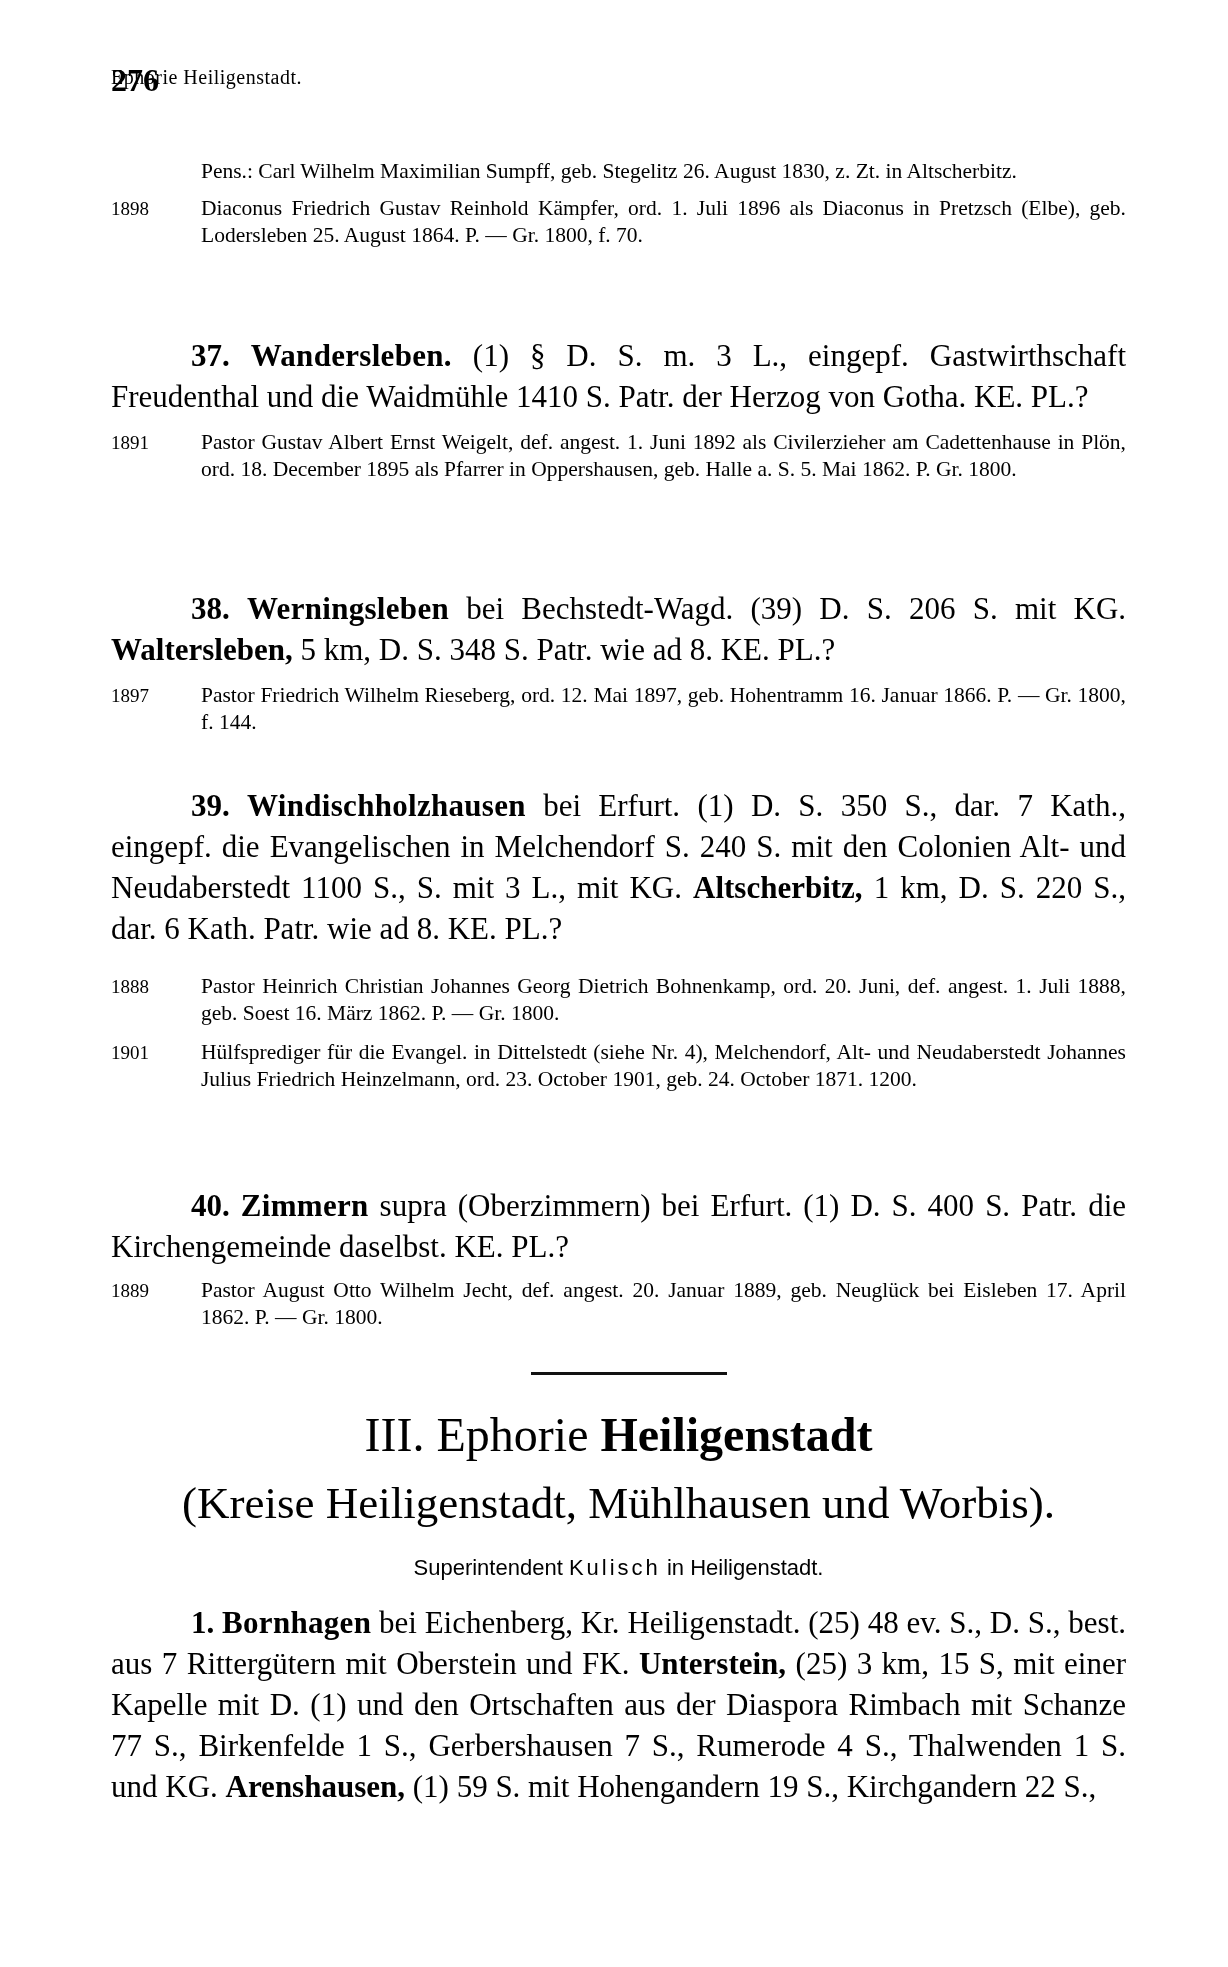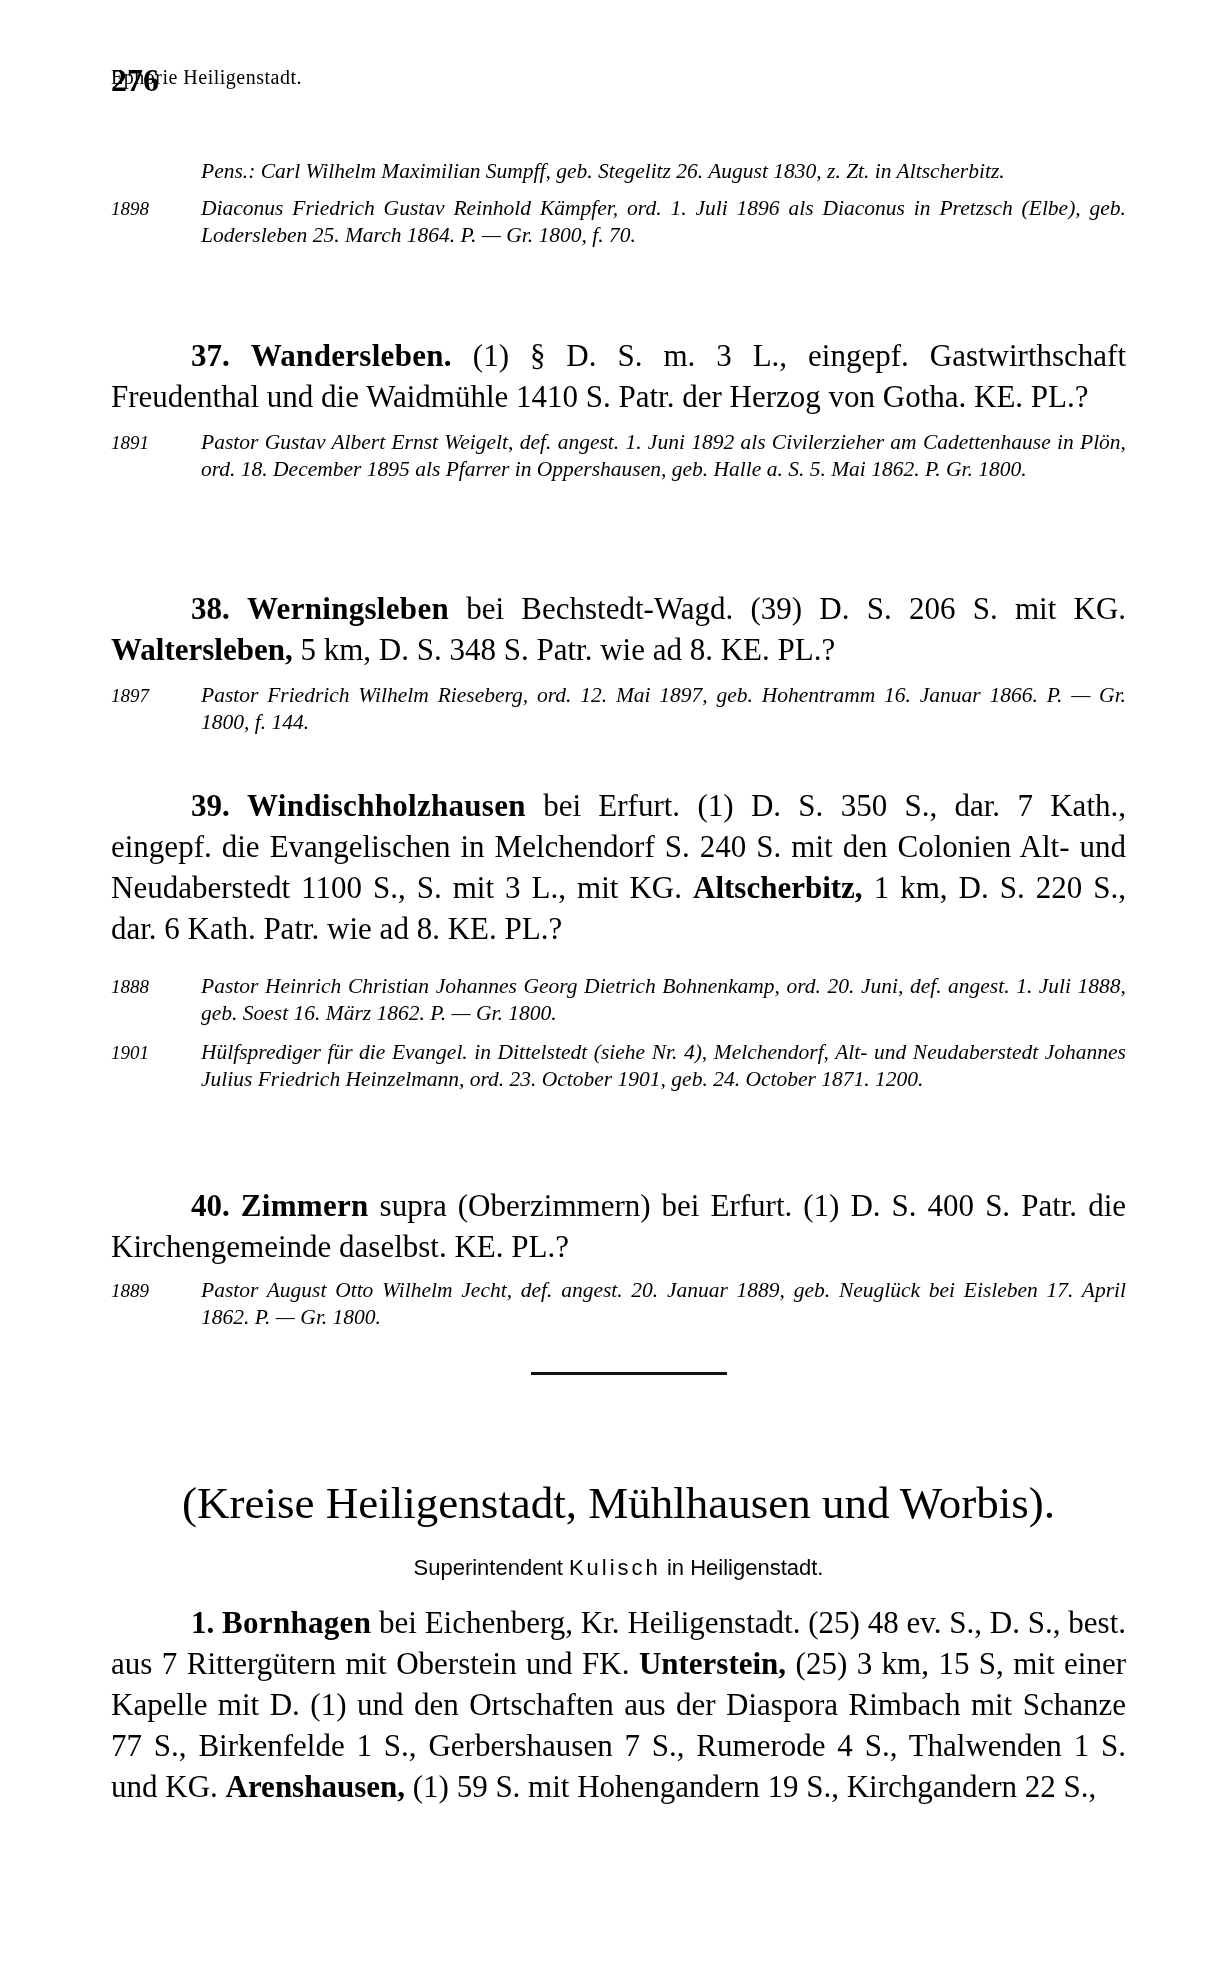--- a/index.html
+++ b/index.html
@@ -12,21 +12,21 @@
 
     .block { position: absolute; left: 95px; width: 1015px; }
     .entry p { margin: 0; }
     .main { font-size: 31px; line-height: 41px; text-align: justify; text-align-last: left;
             font-family: "Liberation Serif", serif; text-indent: 80px; }
     .main .num { font-weight: bold; }
     .main .place { font-weight: bold; letter-spacing: 0.3px; }
     .main .sub-place { font-weight: bold; }
 
     .sub { position: relative; font-size: 21.5px; line-height: 27px; padding-left: 90px;
-           text-align: justify; text-align-last: left; font-family: "Liberation Serif", serif; font-style: italic; }
+           text-align: justify; text-align-last: left; font-family: "Liberation Serif", serif; }
     .sub .year { position: absolute; left: 0; top: 0; width: 60px; font-size: 19px; }
 
     .rule { position: absolute; left: 515px; top: 1372px; width: 196px; height: 3px; background: #111; }
 
     .section-title { position: absolute; left: 95px; width: 1015px; text-align: center;
                      font-family: "Liberation Serif", serif; }
     .section-title.line1 { top: 1405px; font-size: 48px; line-height: 60px; }
     .section-title.line1 .em { font-weight: bold; }
     .section-title.line2 { top: 1475px; font-size: 45px; line-height: 56px; }
     .superintendent { position: absolute; left: 95px; width: 1015px; top: 1555px; text-align: center;
@@ -43,21 +43,21 @@
     <span class="head-title">Ephorie Heiligenstadt.</span>
   </div>
 
   <div class="block entry" style="top:158px;">
     <p class="sub">
       <span class="year"></span>
       <span>Pens.: Carl Wilhelm Maximilian Sumpff, geb. Stegelitz 26. August 1830, z. Zt. in Altscherbitz.</span>
     </p>
     <p class="sub" style="margin-top:10px;">
       <span class="year">1898</span>
-      <span>Diaconus Friedrich Gustav Reinhold Kämpfer, ord. 1. Juli 1896 als Diaconus in Pretzsch (Elbe), geb. Lodersleben 25. March 1864. P. — Gr. 1800, f. 70.</span>
+      <span>Diaconus Friedrich Gustav Reinhold Kämpfer, ord. 1. Juli 1896 als Diaconus in Pretzsch (Elbe), geb. Lodersleben 25. August 1864. P. — Gr. 1800, f. 70.</span>
     </p>
   </div>
 
   <div class="block entry" style="top:335px;">
     <p class="main">
       <span class="num">37.</span>
       <span class="place">Wandersleben.</span>
       <span>(1) § D. S. m. 3 L., eingepf. Gastwirthschaft Freudenthal und die Waidmühle 1410 S. Patr. der Herzog von Gotha. KE. PL.?</span>
     </p>
     <p class="sub" style="margin-top:12px;">
@@ -105,20 +105,25 @@
       <span>supra (Oberzimmern) bei Erfurt. (1) D. S. 400 S. Patr. die Kirchengemeinde daselbst. KE. PL.?</span>
     </p>
     <p class="sub" style="margin-top:10px;">
       <span class="year">1889</span>
       <span>Pastor August Otto Wilhelm Jecht, def. angest. 20. Januar 1889, geb. Neuglück bei Eisleben 17. April 1862. P. — Gr. 1800.</span>
     </p>
   </div>
 
   <div class="rule"></div>
 
+  <div class="section-title line1">
+    <span>III.</span>
+    <span>Ephorie</span>
+    <span class="em">Heiligenstadt</span>
+  </div>
   <div class="section-title line2">(Kreise Heiligenstadt, Mühlhausen und Worbis).</div>
 
   <div class="superintendent">
     <span>Superintendent</span>
     <span class="spaced">Kulisch</span>
     <span>in Heiligenstadt.</span>
   </div>
 
   <div class="block entry" style="top:1602px;">
     <p class="main">

